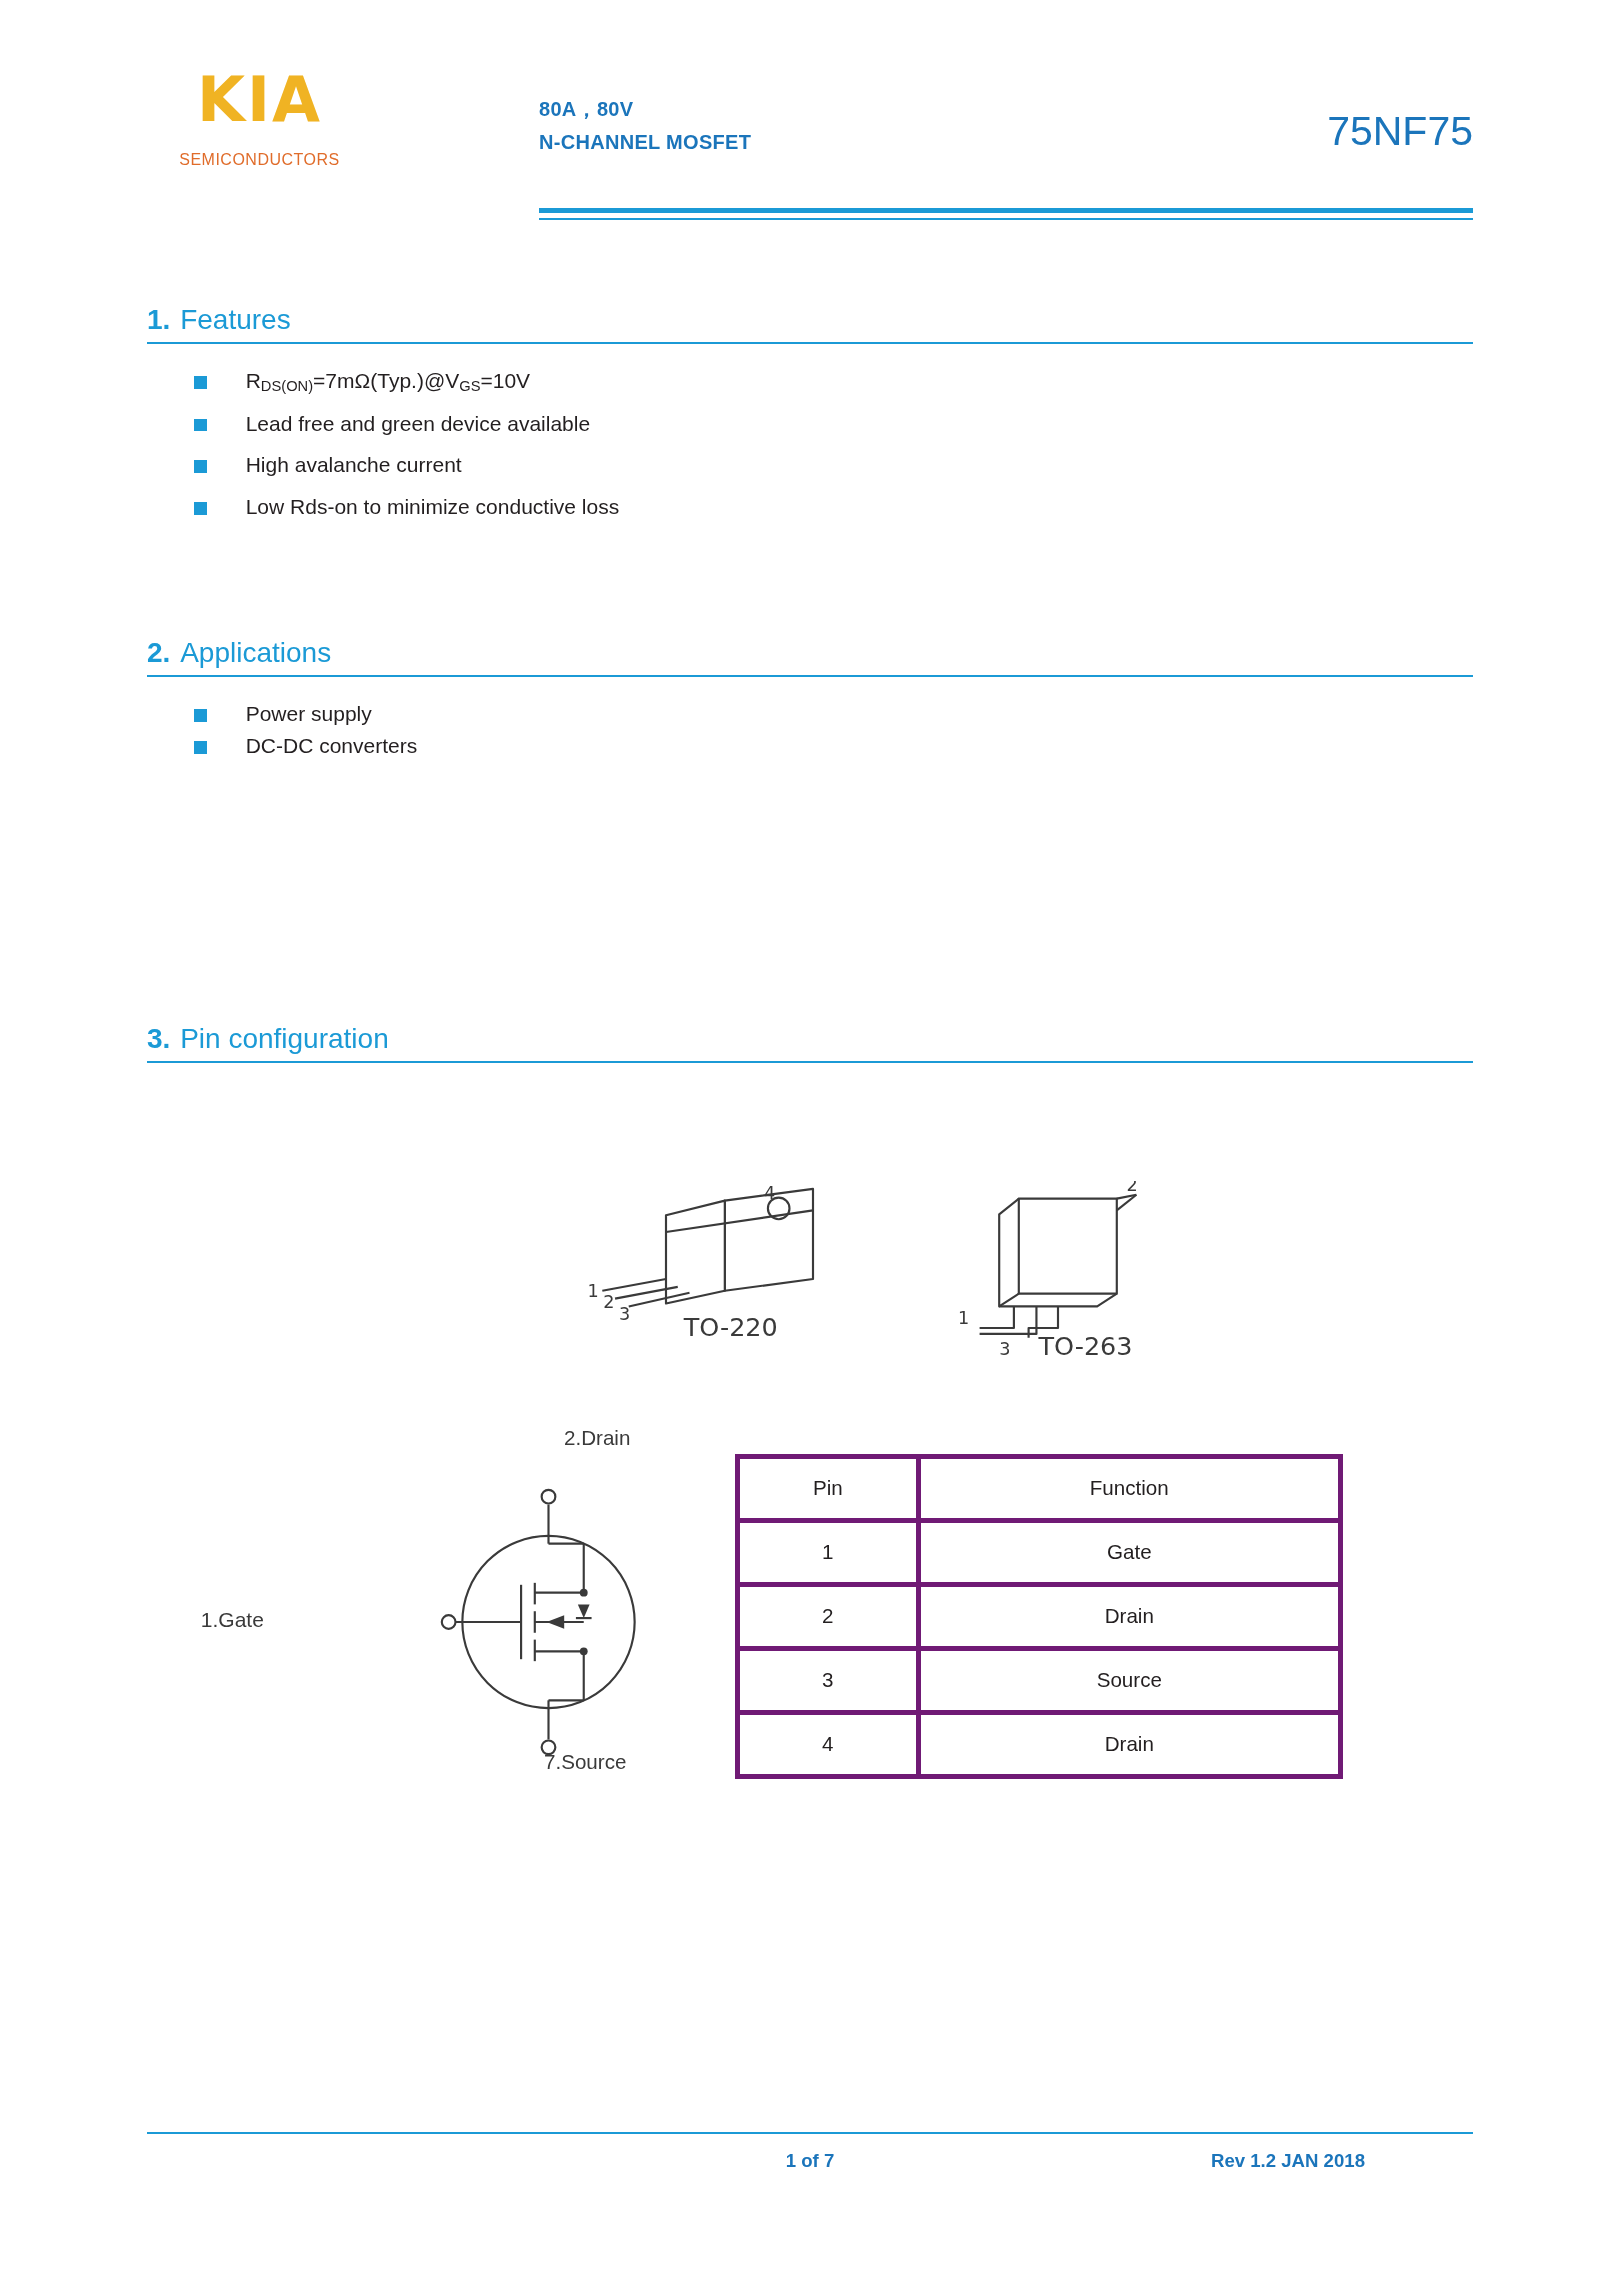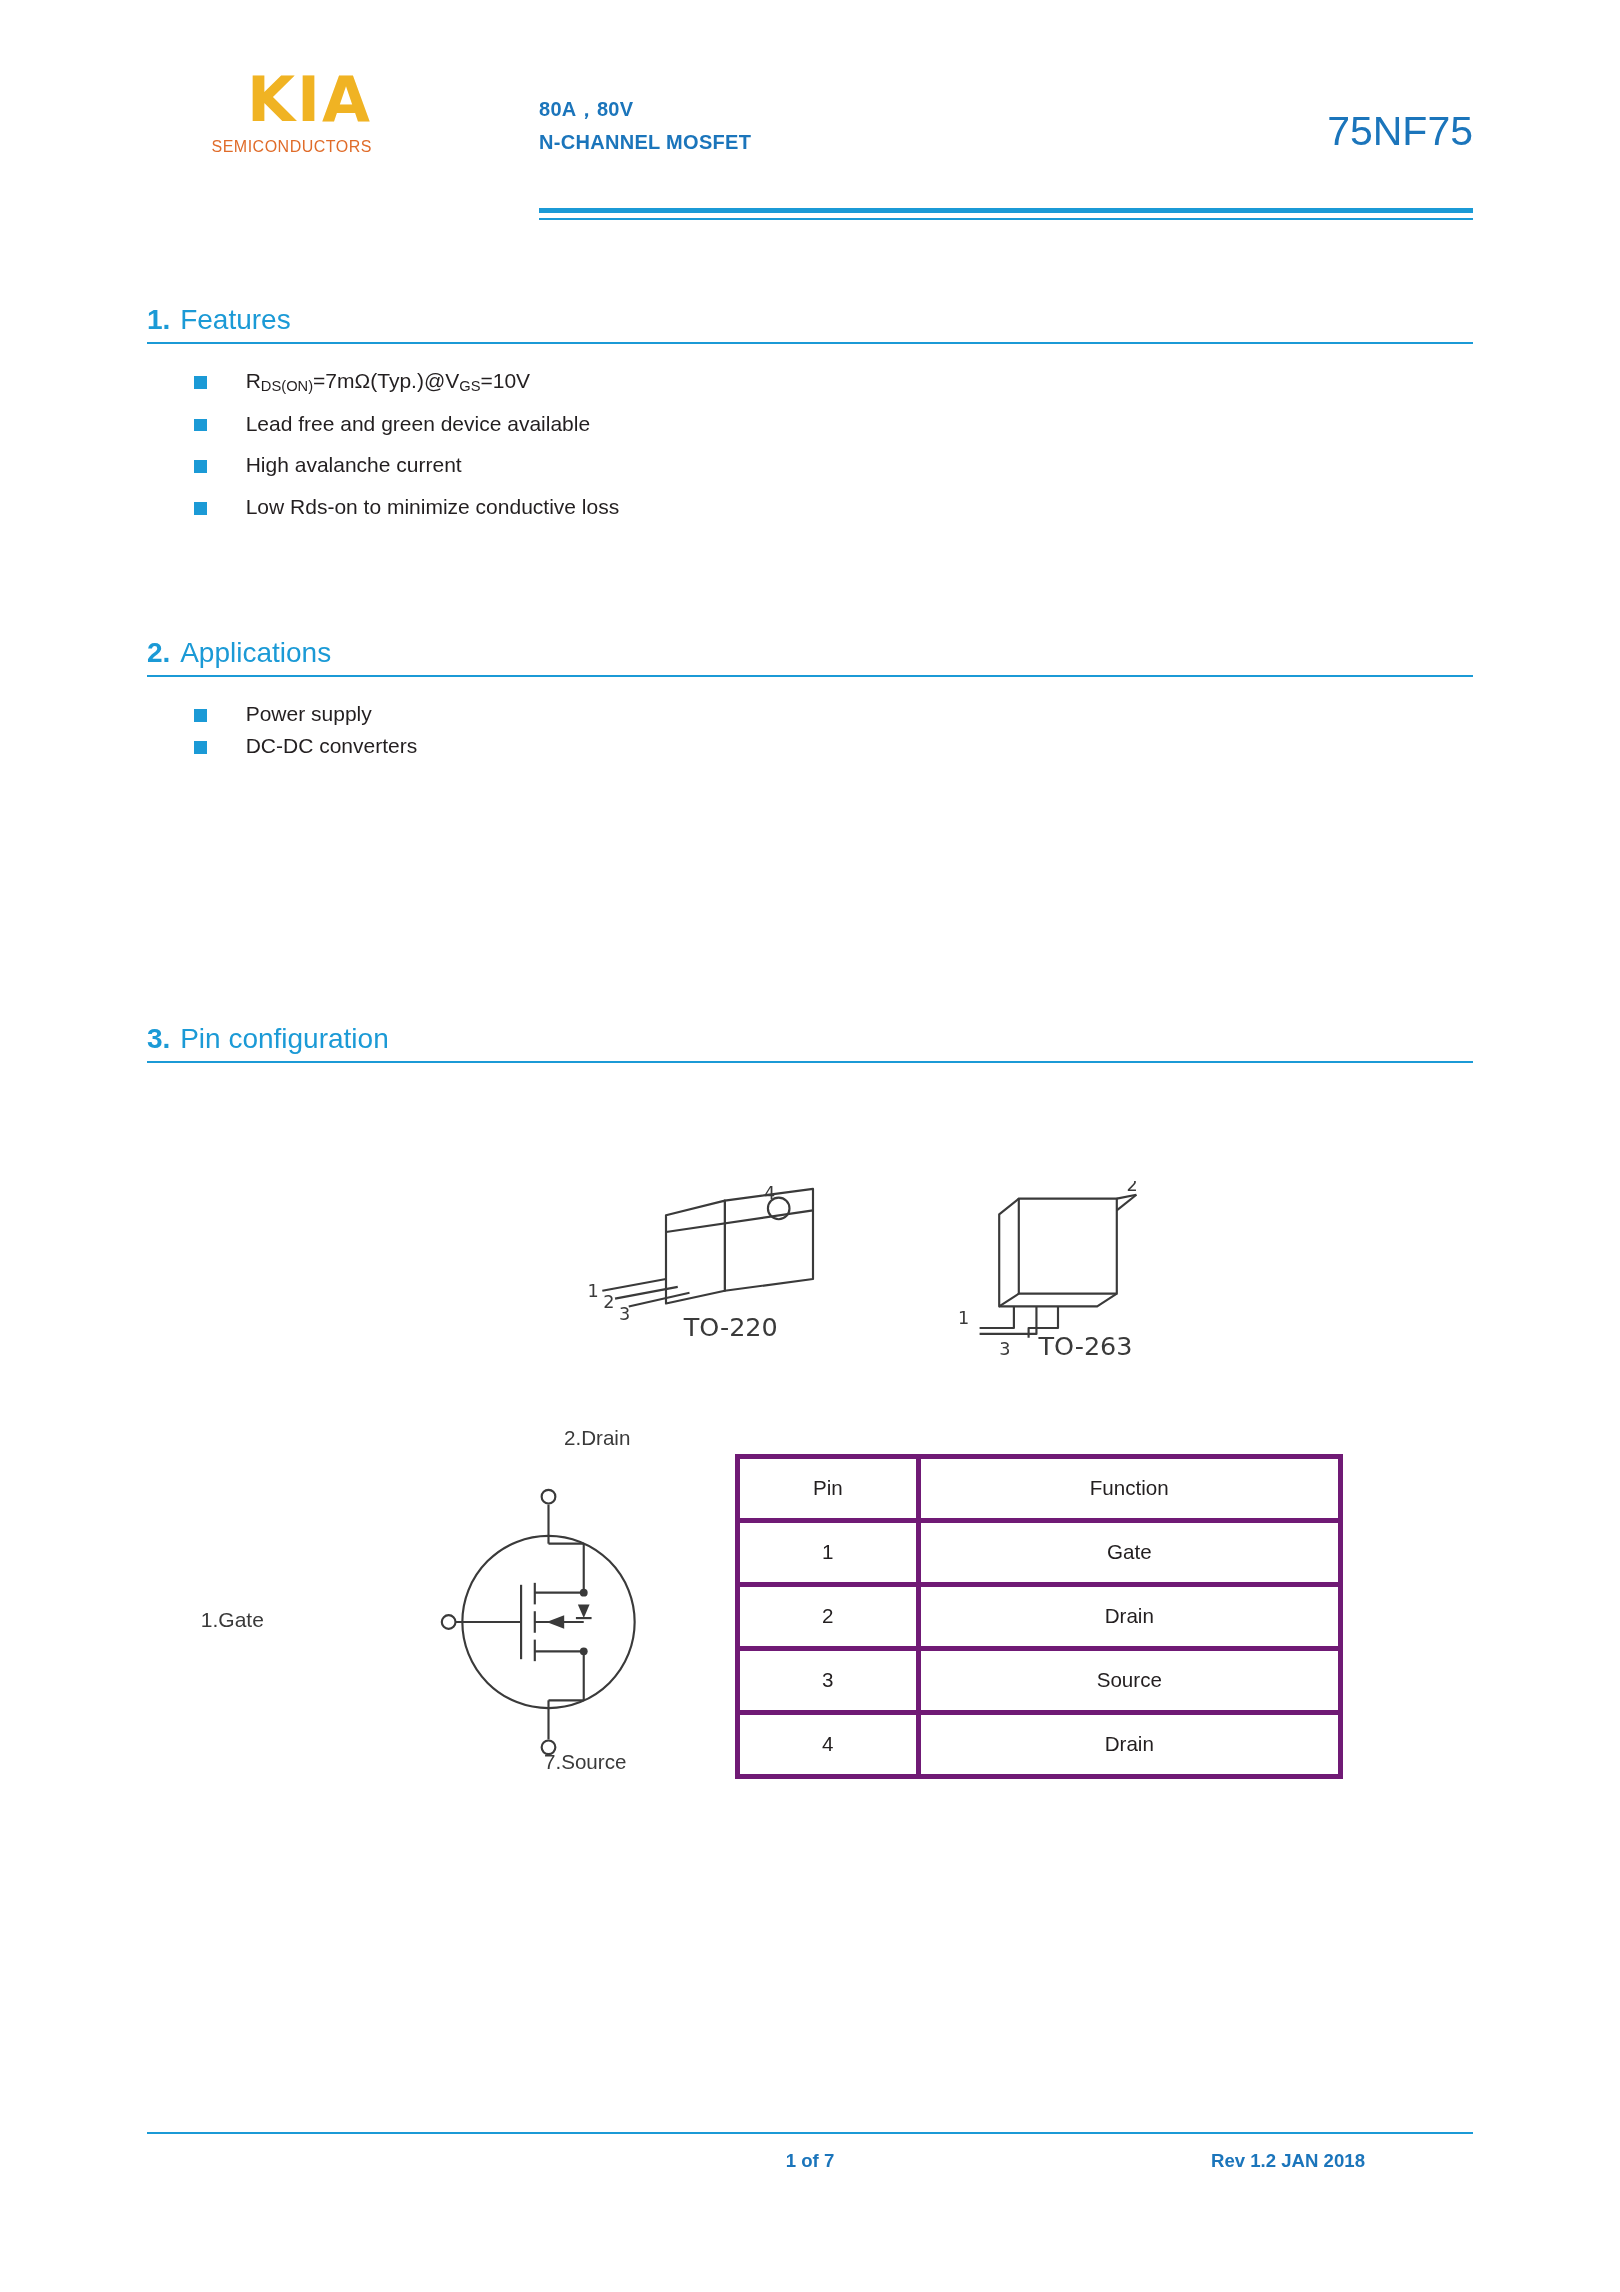--- a/index.html
+++ b/index.html
@@ -28,36 +28,36 @@
     position: relative;
     height: 167px;
     padding-top: 59px;
     box-sizing: border-box;
   }
   .logo-block {
     position: absolute;
     left: 0px;
     top: 69px;
     width: 225px;
-    text-align: right;
+    text-align: center;
   }
   .logo-kia {
     font-family: "DejaVu Sans", sans-serif;
     font-weight: bold;
     font-size: 62px;
     color: #f0b323;
     letter-spacing: 2px;
     line-height: 61px;
   }
   .logo-sub {
     font-family: "Liberation Sans", sans-serif;
     font-size: 16px;
     color: #e06c2a;
     letter-spacing: 0.5px;
-    margin-top: 8px;
+    margin-top: 21px;
   }
   .header-title {
     position: absolute;
     left: 392px;
     top: 93px;
     font-family: "Liberation Sans", sans-serif;
     font-weight: bold;
     font-size: 20px;
     color: #1b75bb;
     line-height: 33px;

